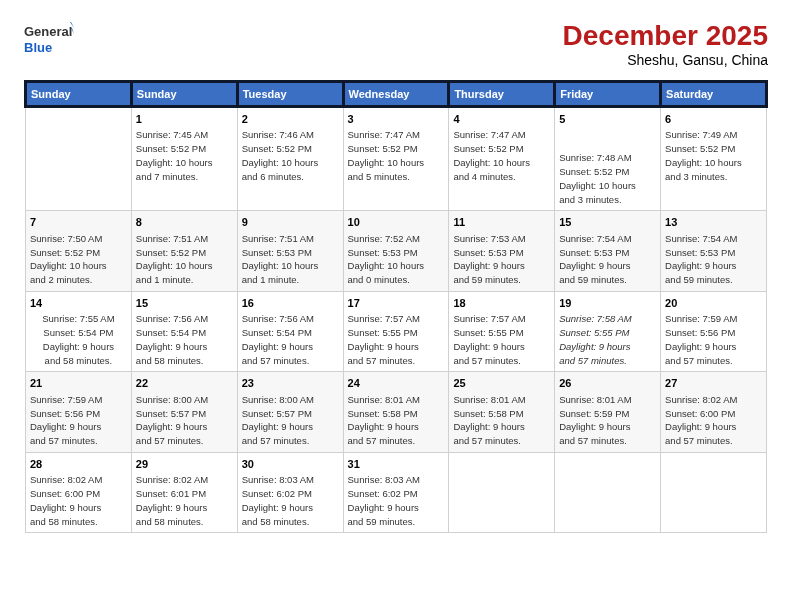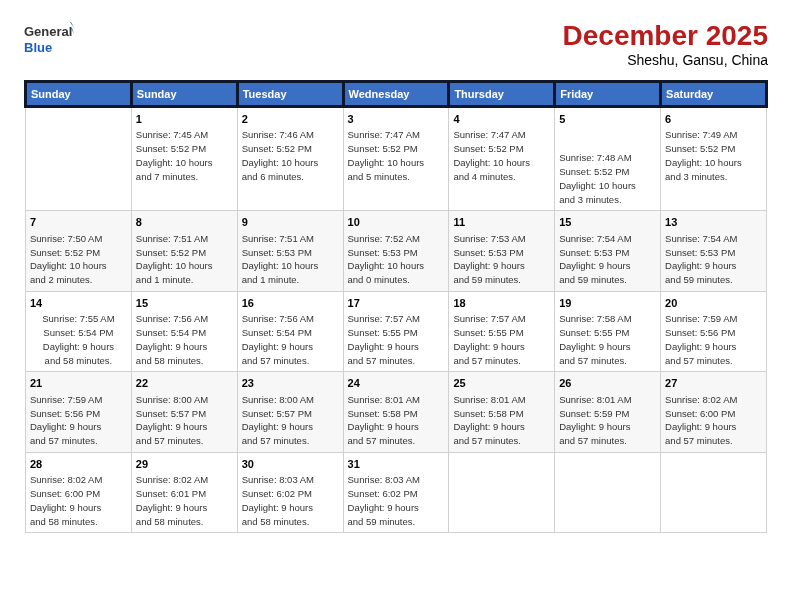--- a/index.html
+++ b/index.html
@@ -235,21 +235,21 @@
           </td>
           <td>
             <span class="day-num">18</span>
             <div class="day-info" style="white-space: pre-line;">Sunrise: 7:57 AM
 Sunset: 5:55 PM
 Daylight: 9 hours
 and 57 minutes.</div>
           </td>
           <td>
             <span class="day-num">19</span>
-            <div class="day-info" style="white-space: pre-line;">Sunrise: 7:58 AM
+            <div class="day-info" style="white-space: pre-line; font-style: italic;">Sunrise: 7:58 AM
 Sunset: 5:55 PM
 Daylight: 9 hours
 and 57 minutes.</div>
           </td>
           <td>
             <span class="day-num">20</span>
             <div class="day-info" style="white-space: pre-line;">Sunrise: 7:59 AM
 Sunset: 5:56 PM
 Daylight: 9 hours
 and 57 minutes.</div>

